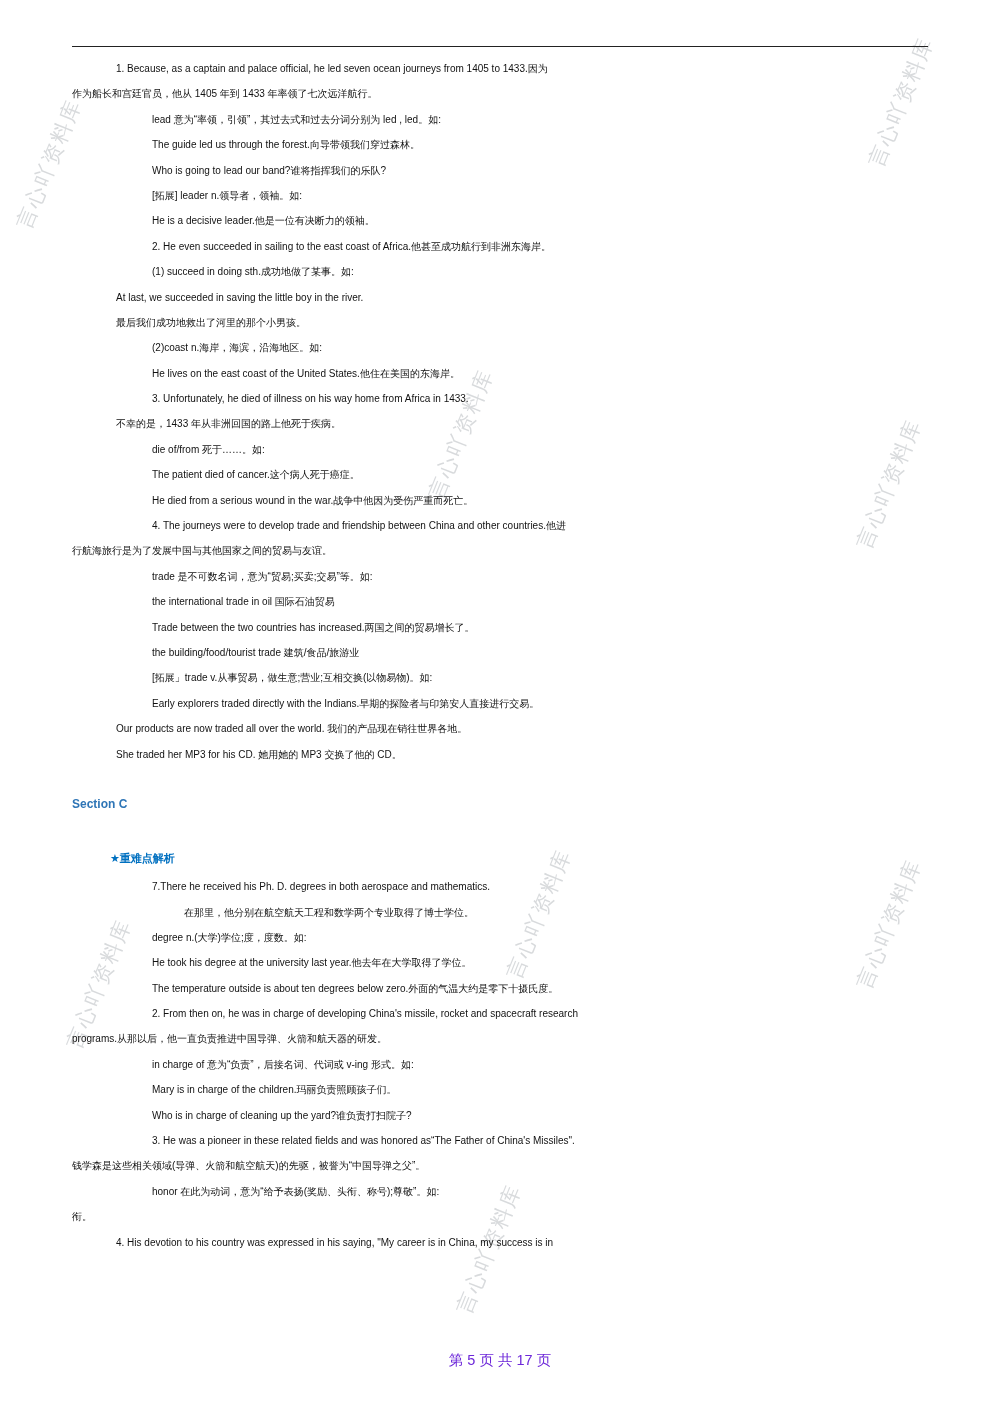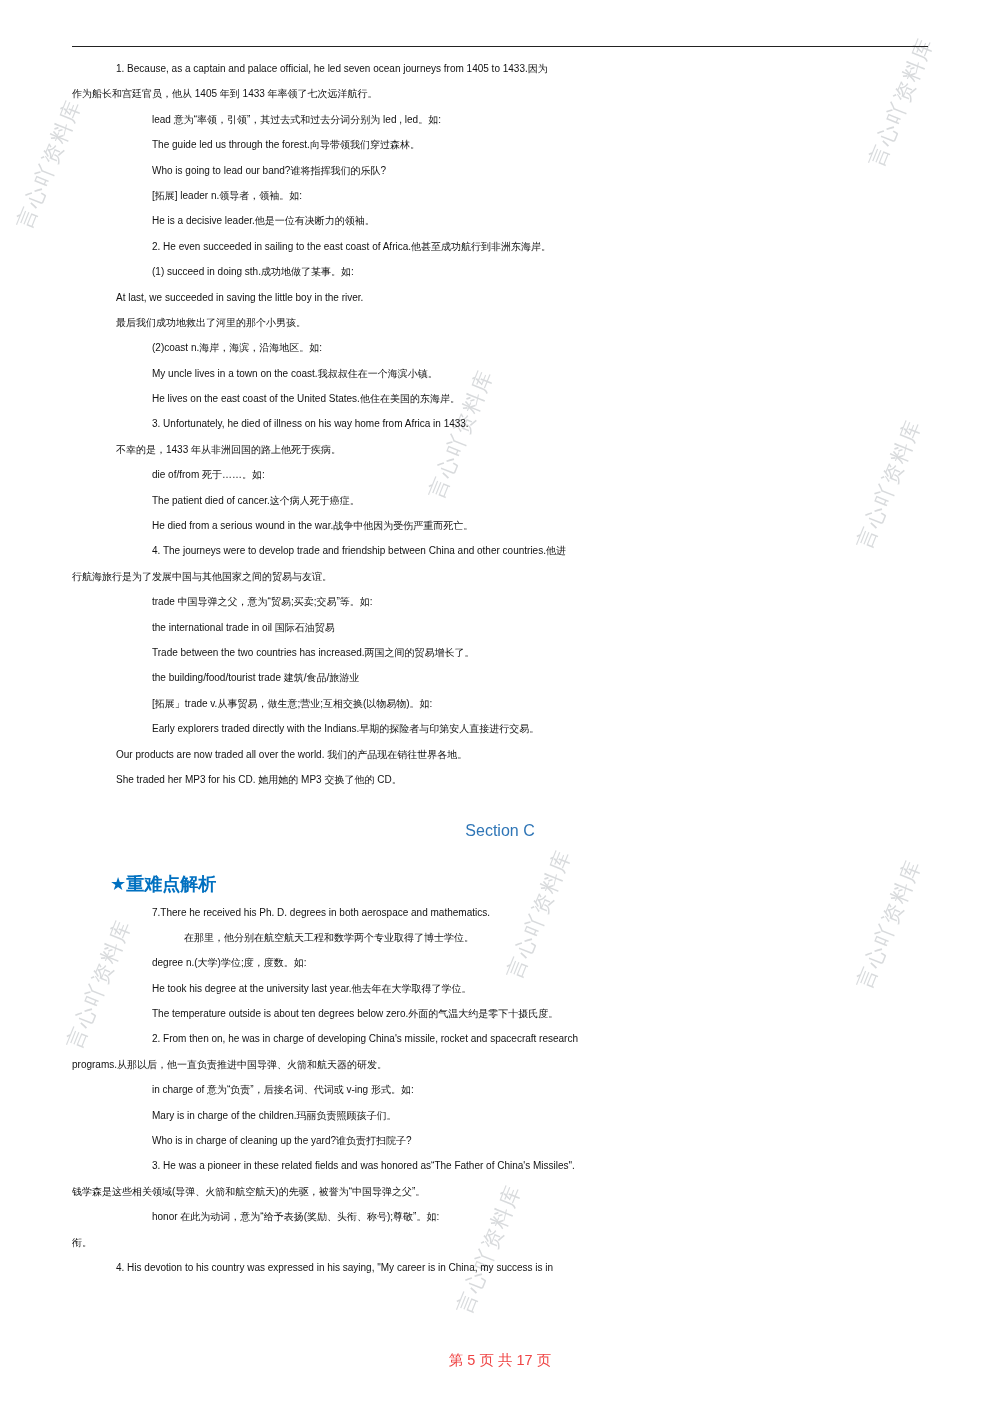--- a/index.html
+++ b/index.html
@@ -33,33 +33,33 @@
   .line{
     font-size:10px;line-height:25.4px;height:25.4px;
     white-space:nowrap;
   }
   .ind0{padding-left:0;}
   .ind1{padding-left:44px;}
   .ind2{padding-left:80px;}
   .ind3{padding-left:112px;}
   .blank{height:25.4px;}
   .section-heading{
-    text-align:center;font-weight:normal;
+    text-align:left;font-weight:bold;
     color:var(--section-color);
-    font-size:16px;
+    font-size:12px;
   }
   .keypoints-heading{
     color:var(--keypoints-color);
-    font-weight:bold;font-size:18px;
+    font-weight:bold;font-size:11px;
     padding-left:38px;
     height:31px;line-height:31px;
   }
   .footer{
     position:absolute;left:0;right:0;bottom:44px;
-    text-align:center;font-size:14.5px;color:#ef4444;z-index:1;margin-top:11px;
+    text-align:center;font-size:14.5px;color:#6d28d9;z-index:1;margin-top:11px;
   }
 </style>
 </head>
 <body>
 
 <div class="page">
 
   <div class="watermark-layer">
     <div class="watermark" style="left:832px;top:88px;">言心吖资料库</div>
     <div class="watermark" style="left:-20px;top:150px;">言心吖资料库</div>
@@ -79,30 +79,29 @@
         <div class="line ind2">lead 意为“率领，引领”，其过去式和过去分词分别为 led , led。如:</div>
         <div class="line ind2">The guide led us through the forest.向导带领我们穿过森林。</div>
         <div class="line ind2">Who is going to lead our band?谁将指挥我们的乐队?</div>
         <div class="line ind2">[拓展] leader n.领导者，领袖。如:</div>
         <div class="line ind2">He is a decisive leader.他是一位有决断力的领袖。</div>
         <div class="line ind2">2. He even succeeded in sailing to the east coast of Africa.他甚至成功航行到非洲东海岸。</div>
         <div class="line ind2">(1) succeed in doing sth.成功地做了某事。如:</div>
         <div class="line ind1">At last, we succeeded in saving the little boy in the river.</div>
         <div class="line ind1">最后我们成功地救出了河里的那个小男孩。</div>
         <div class="line ind2">(2)coast n.海岸，海滨，沿海地区。如:</div>
-        <div class="line ind2">My uncle lives in a town on the coast.我叔叔住在一个海滨小镇。</div>
         <div class="line ind2">He lives on the east coast of the United States.他住在美国的东海岸。</div>
         <div class="line ind2">3. Unfortunately, he died of illness on his way home from Africa in 1433.</div>
         <div class="line ind1">不幸的是，1433 年从非洲回国的路上他死于疾病。</div>
         <div class="line ind2">die of/from 死于……。如:</div>
         <div class="line ind2">The patient died of cancer.这个病人死于癌症。</div>
         <div class="line ind2">He died from a serious wound in the war.战争中他因为受伤严重而死亡。</div>
         <div class="line ind2">4. The journeys were to develop trade and friendship between China and other countries.他进</div>
         <div class="line ind0">行航海旅行是为了发展中国与其他国家之间的贸易与友谊。</div>
-        <div class="line ind2">trade 中国导弹之父，意为“贸易;买卖;交易”等。如:</div>
+        <div class="line ind2">trade 是不可数名词，意为“贸易;买卖;交易”等。如:</div>
         <div class="line ind2">the international trade in oil 国际石油贸易</div>
         <div class="line ind2">Trade between the two countries has increased.两国之间的贸易增长了。</div>
         <div class="line ind2">the building/food/tourist trade 建筑/食品/旅游业</div>
         <div class="line ind2">[拓展」trade v.从事贸易，做生意;营业;互相交换(以物易物)。如:</div>
         <div class="line ind2">Early explorers traded directly with the Indians.早期的探险者与印第安人直接进行交易。</div>
         <div class="line ind1">Our products are now traded all over the world.  我们的产品现在销往世界各地。</div>
         <div class="line ind1">She traded her MP3 for his CD.  她用她的 MP3 交换了他的 CD。</div>
         <div class="line blank">&nbsp;</div>
         <div class="line section-heading">Section C</div>
         <div class="line blank">&nbsp;</div>

